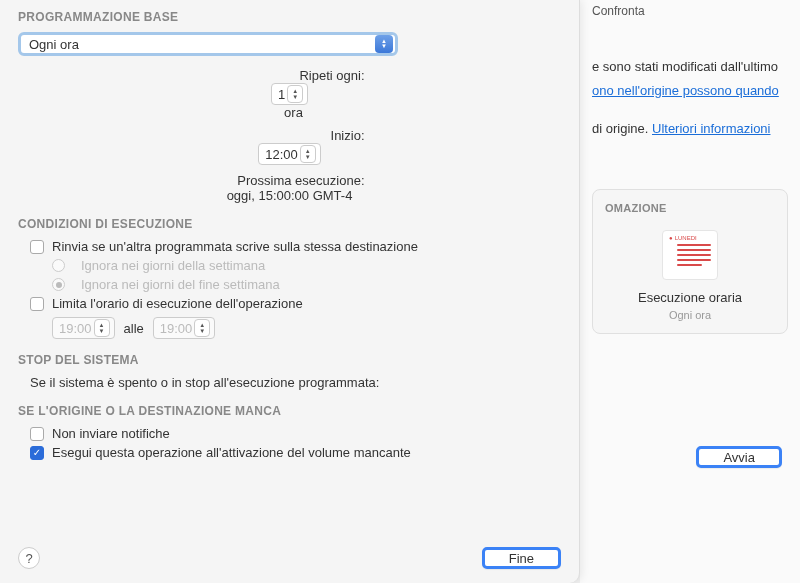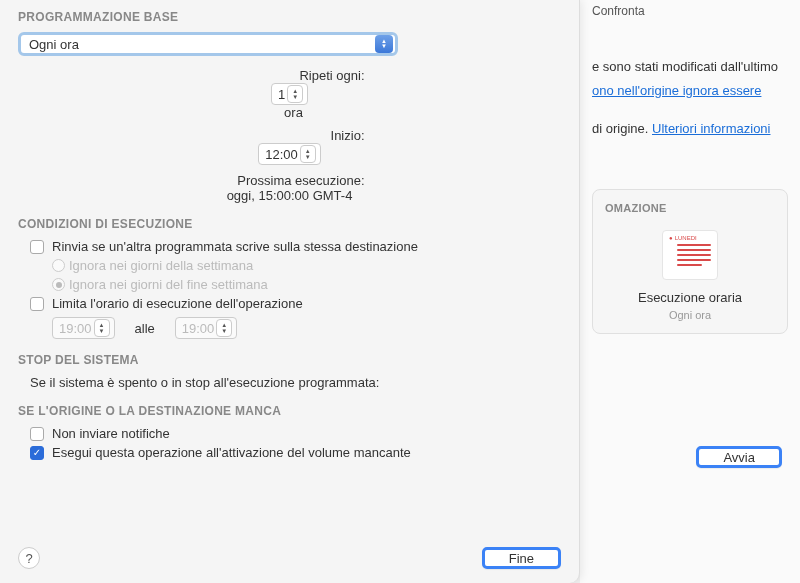--- a/index.html
+++ b/index.html
@@ -119,21 +119,21 @@
       color: #fff;
       flex-shrink: 0;
     }
     .checkbox.checked {
       background: #2b6cd9;
       border-color: #2b6cd9;
     }
     .radio-row {
       display: flex;
       align-items: center;
-      gap: 4px;
+      gap: 16px;
       margin-bottom: 4px;
       padding-left: 34px;
     }
     .radio {
       width: 13px;
       height: 13px;
       border: 1px solid #ccc;
       border-radius: 50%;
       background: #fafafa;
       display: flex;
@@ -161,21 +161,21 @@
       border: 1px solid #ccc;
       border-radius: 5px;
       height: 22px;
       padding: 0 2px 0 8px;
       font-size: 13px;
       width: 440px;
     }
     .time-row {
       display: flex;
       align-items: center;
-      gap: 20px;
+      gap: 9px;
       padding-left: 34px;
       margin-top: 6px;
     }
     .footer {
       position: absolute;
       bottom: 14px;
       left: 18px;
       right: 18px;
       display: flex;
       align-items: center;
@@ -277,21 +277,21 @@
       right: 18px;
       top: 446px;
     }
   </style>
 </head>
 <body>
 
 <div class="panel-right">
   <div class="right-top-label">Confronta</div>
   <div class="right-text">e sono stati modificati dall'ultimo</div>
-  <div class="right-text"><span class="right-link">ono nell'origine ignora essere</span></div>
+  <div class="right-text"><span class="right-link">ono nell'origine possono quando</span></div>
   <div style="height:14px"></div>
   <div class="right-text">
     <span>di origine.</span>
     <span class="right-link">Ulteriori informazioni</span>
   </div>
 
   <div class="automation-card">
     <div class="autom-title">OMAZIONE</div>
     <div class="card-item">
       <div class="card-icon">

